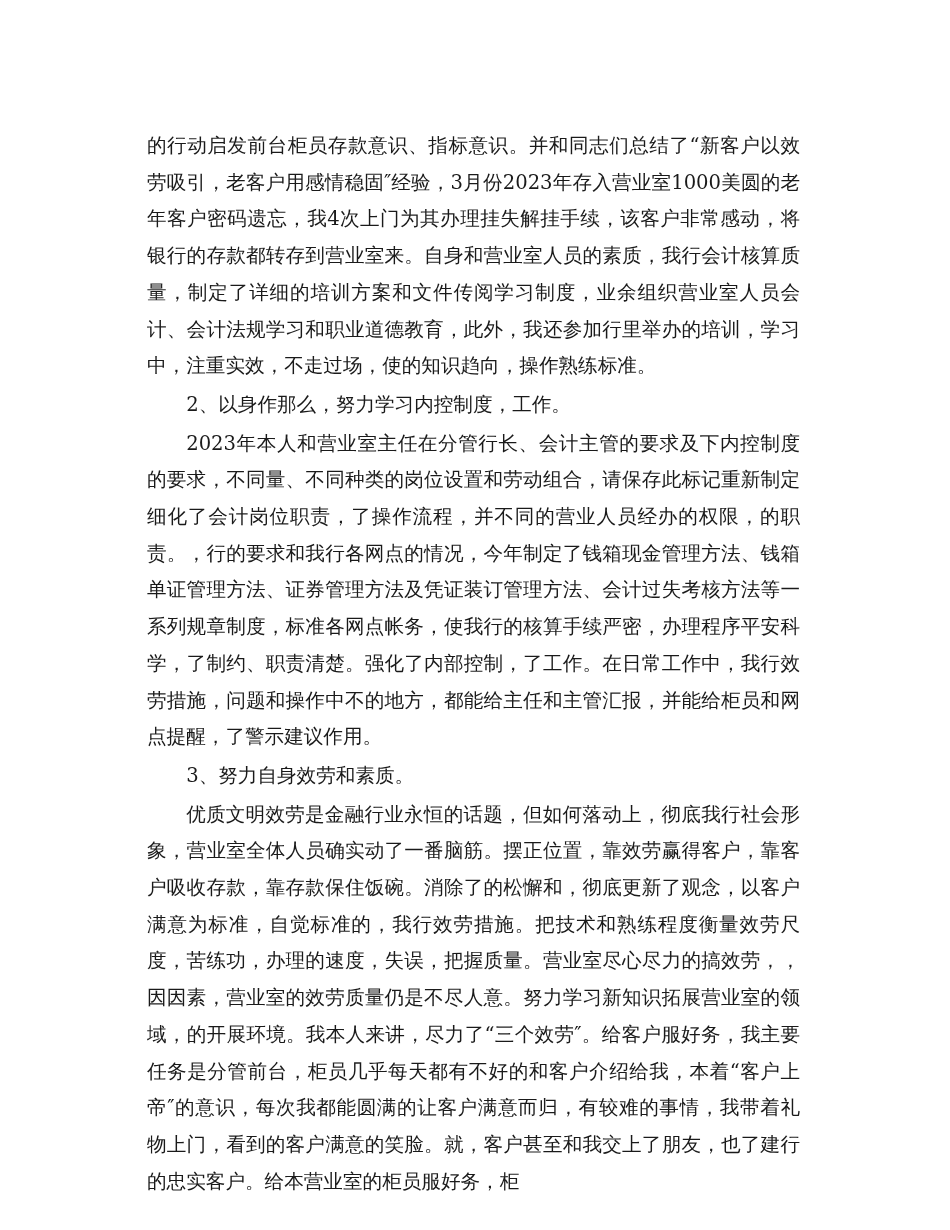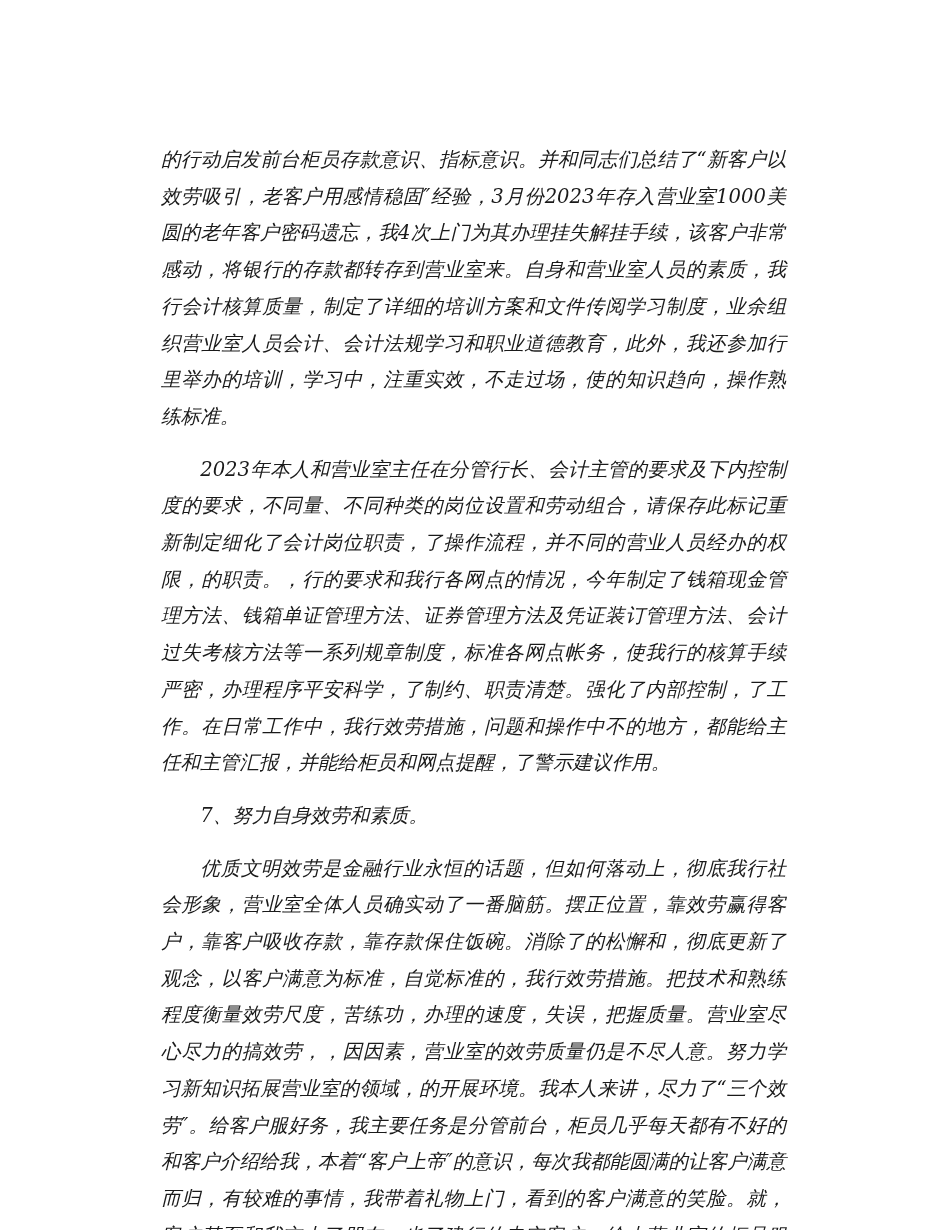--- a/index.html
+++ b/index.html
@@ -18,29 +18,29 @@
       left: 145px;
       top: 126px;
       width: 657px;
       font-family: "DejaVu Serif", "Liberation Serif", serif;
       font-size: 19.6px;
       line-height: 36.7px;
       color: #1a1a1a;
       text-align: justify;
     }
     .para {
-      margin: 16px;
+      margin: 2px;
       padding: 0;
-      font-style: italic;
     }
     .indent {
       text-indent: 2em;
     }
   </style>
 </head>
 <body>
 
 <div class="page">
   <p class="para">的行动启发前台柜员存款意识、指标意识。并和同志们总结了“新客户以效劳吸引，老客户用感情稳固″经验，3月份2023年存入营业室1000美圆的老年客户密码遗忘，我4次上门为其办理挂失解挂手续，该客户非常感动，将银行的存款都转存到营业室来。自身和营业室人员的素质，我行会计核算质量，制定了详细的培训方案和文件传阅学习制度，业余组织营业室人员会计、会计法规学习和职业道德教育，此外，我还参加行里举办的培训，学习中，注重实效，不走过场，使的知识趋向，操作熟练标准。</p>
+  <p class="para indent">2、以身作那么，努力学习内控制度，工作。</p>
   <p class="para indent">2023年本人和营业室主任在分管行长、会计主管的要求及下内控制度的要求，不同量、不同种类的岗位设置和劳动组合，请保存此标记重新制定细化了会计岗位职责，了操作流程，并不同的营业人员经办的权限，的职责。，行的要求和我行各网点的情况，今年制定了钱箱现金管理方法、钱箱单证管理方法、证券管理方法及凭证装订管理方法、会计过失考核方法等一系列规章制度，标准各网点帐务，使我行的核算手续严密，办理程序平安科学，了制约、职责清楚。强化了内部控制，了工作。在日常工作中，我行效劳措施，问题和操作中不的地方，都能给主任和主管汇报，并能给柜员和网点提醒，了警示建议作用。</p>
-  <p class="para indent">7、努力自身效劳和素质。</p>
+  <p class="para indent">3、努力自身效劳和素质。</p>
   <p class="para indent">优质文明效劳是金融行业永恒的话题，但如何落动上，彻底我行社会形象，营业室全体人员确实动了一番脑筋。摆正位置，靠效劳赢得客户，靠客户吸收存款，靠存款保住饭碗。消除了的松懈和，彻底更新了观念，以客户满意为标准，自觉标准的，我行效劳措施。把技术和熟练程度衡量效劳尺度，苦练功，办理的速度，失误，把握质量。营业室尽心尽力的搞效劳，，因因素，营业室的效劳质量仍是不尽人意。努力学习新知识拓展营业室的领域，的开展环境。我本人来讲，尽力了“三个效劳″。给客户服好务，我主要任务是分管前台，柜员几乎每天都有不好的和客户介绍给我，本着“客户上帝″的意识，每次我都能圆满的让客户满意而归，有较难的事情，我带着礼物上门，看到的客户满意的笑脸。就，客户甚至和我交上了朋友，也了建行的忠实客户。给本营业室的柜员服好务，柜</p>
 </div>
 
 </body></html>

